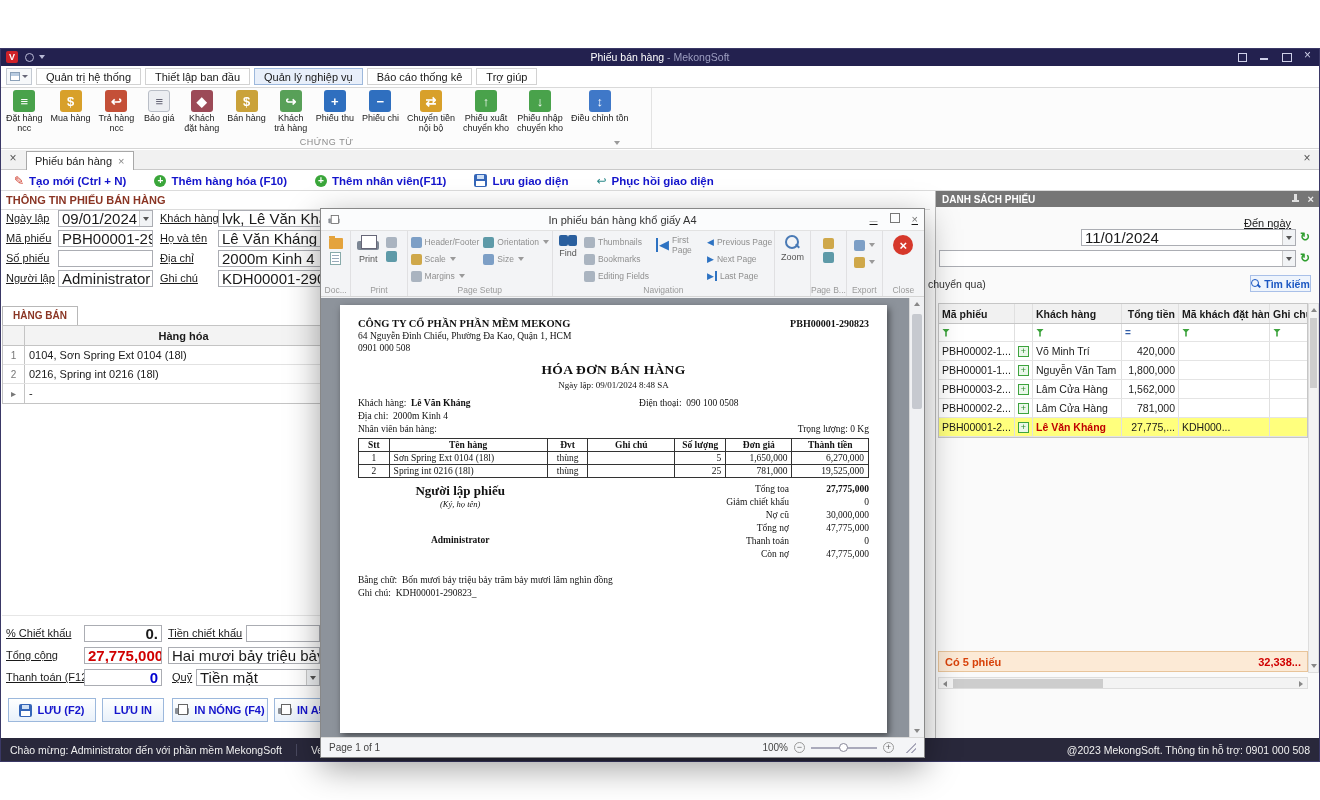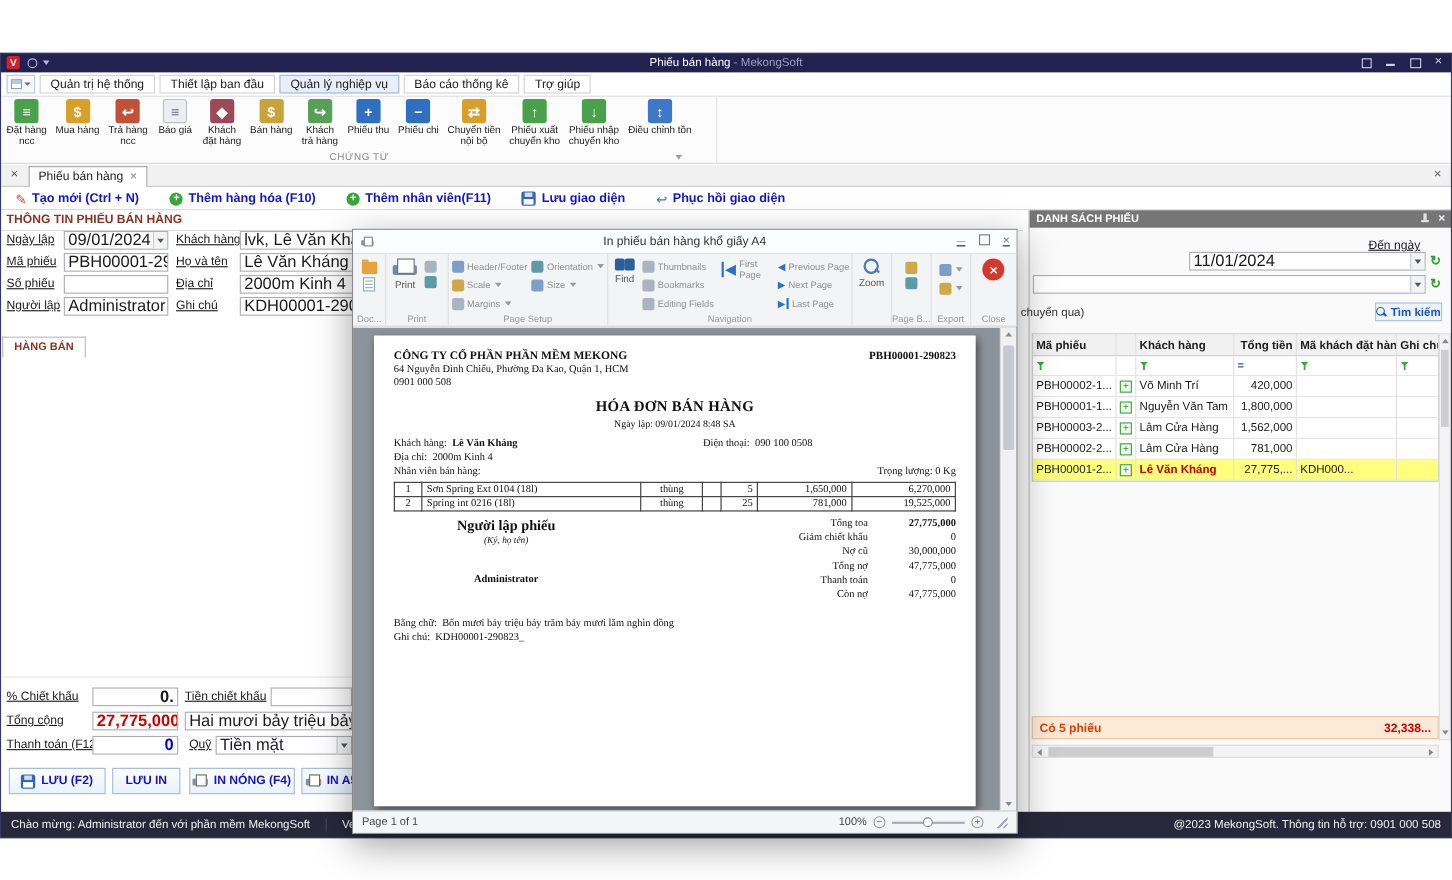--- a/index.html
+++ b/index.html
@@ -398,20 +398,38 @@
     <span class="lbl" style="left:6px;top:79px;">Người lập</span>
     <div class="fld" style="left:58px;top:79px;width:95px;">
       <span class="fldtxt">Administrator</span>
     </div>
     <span class="lbl" style="left:160px;top:79px;">Ghi chú</span>
     <div class="fld" style="left:218px;top:79px;width:410px;">
       <span class="fldtxt">KDH00001-290823_</span>
     </div>
 
     <span class="hb-tab">HÀNG BÁN</span>
+    <div class="ittable">
+      <div class="it-head">
+        <span class="it-c1"></span>
+        <span class="it-c2">Hàng hóa</span>
+      </div>
+      <div class="it-row">
+        <span class="it-c1">1</span>
+        <span class="it-c2">0104, Sơn Spring Ext 0104 (18l)</span>
+      </div>
+      <div class="it-row">
+        <span class="it-c1">2</span>
+        <span class="it-c2">0216, Spring int 0216 (18l)</span>
+      </div>
+      <div class="it-row">
+        <span class="it-c1">▸</span>
+        <span class="it-c2">-</span>
+      </div>
+    </div>
     <span class="mid-line"></span>
 
     <span class="lbl" style="left:6px;top:434px;">% Chiết khấu</span>
     <div class="fld ra" style="left:84px;top:434px;width:78px;">
       <span class="fldtxt bold">0.</span>
     </div>
     <span class="lbl" style="left:168px;top:434px;">Tiền chiết khấu</span>
     <div class="fld ra" style="left:246px;top:434px;width:74px;">
       <span class="fldtxt"></span>
     </div>
@@ -735,20 +753,29 @@
         </div>
         <div class="doc-row">
           <span class="l"><span>Địa chỉ:</span>&nbsp;&nbsp;<span>2000m Kinh 4</span></span>
         </div>
         <div class="doc-row">
           <span class="l">Nhân viên bán hàng:</span>
           <span class="rr">Trọng lượng: 0 Kg</span>
         </div>
         <table class="doc-table">
           <tbody>
+              <tr>
+            <th style="width:6%;">Stt</th>
+            <th style="width:31%;">Tên hàng</th>
+            <th style="width:8%;">Đvt</th>
+            <th style="width:17%;">Ghi chú</th>
+            <th style="width:10%;">Số lượng</th>
+            <th style="width:13%;">Đơn giá</th>
+            <th style="width:15%;">Thành tiền</th>
+          </tr>
           <tr>
             <td class="tcen">1</td>
             <td>Sơn Spring Ext 0104 (18l)</td>
             <td class="tcen">thùng</td>
             <td></td>
             <td class="trgt">5</td>
             <td class="trgt">1,650,000</td>
             <td class="trgt">6,270,000</td>
           </tr>
           <tr>

